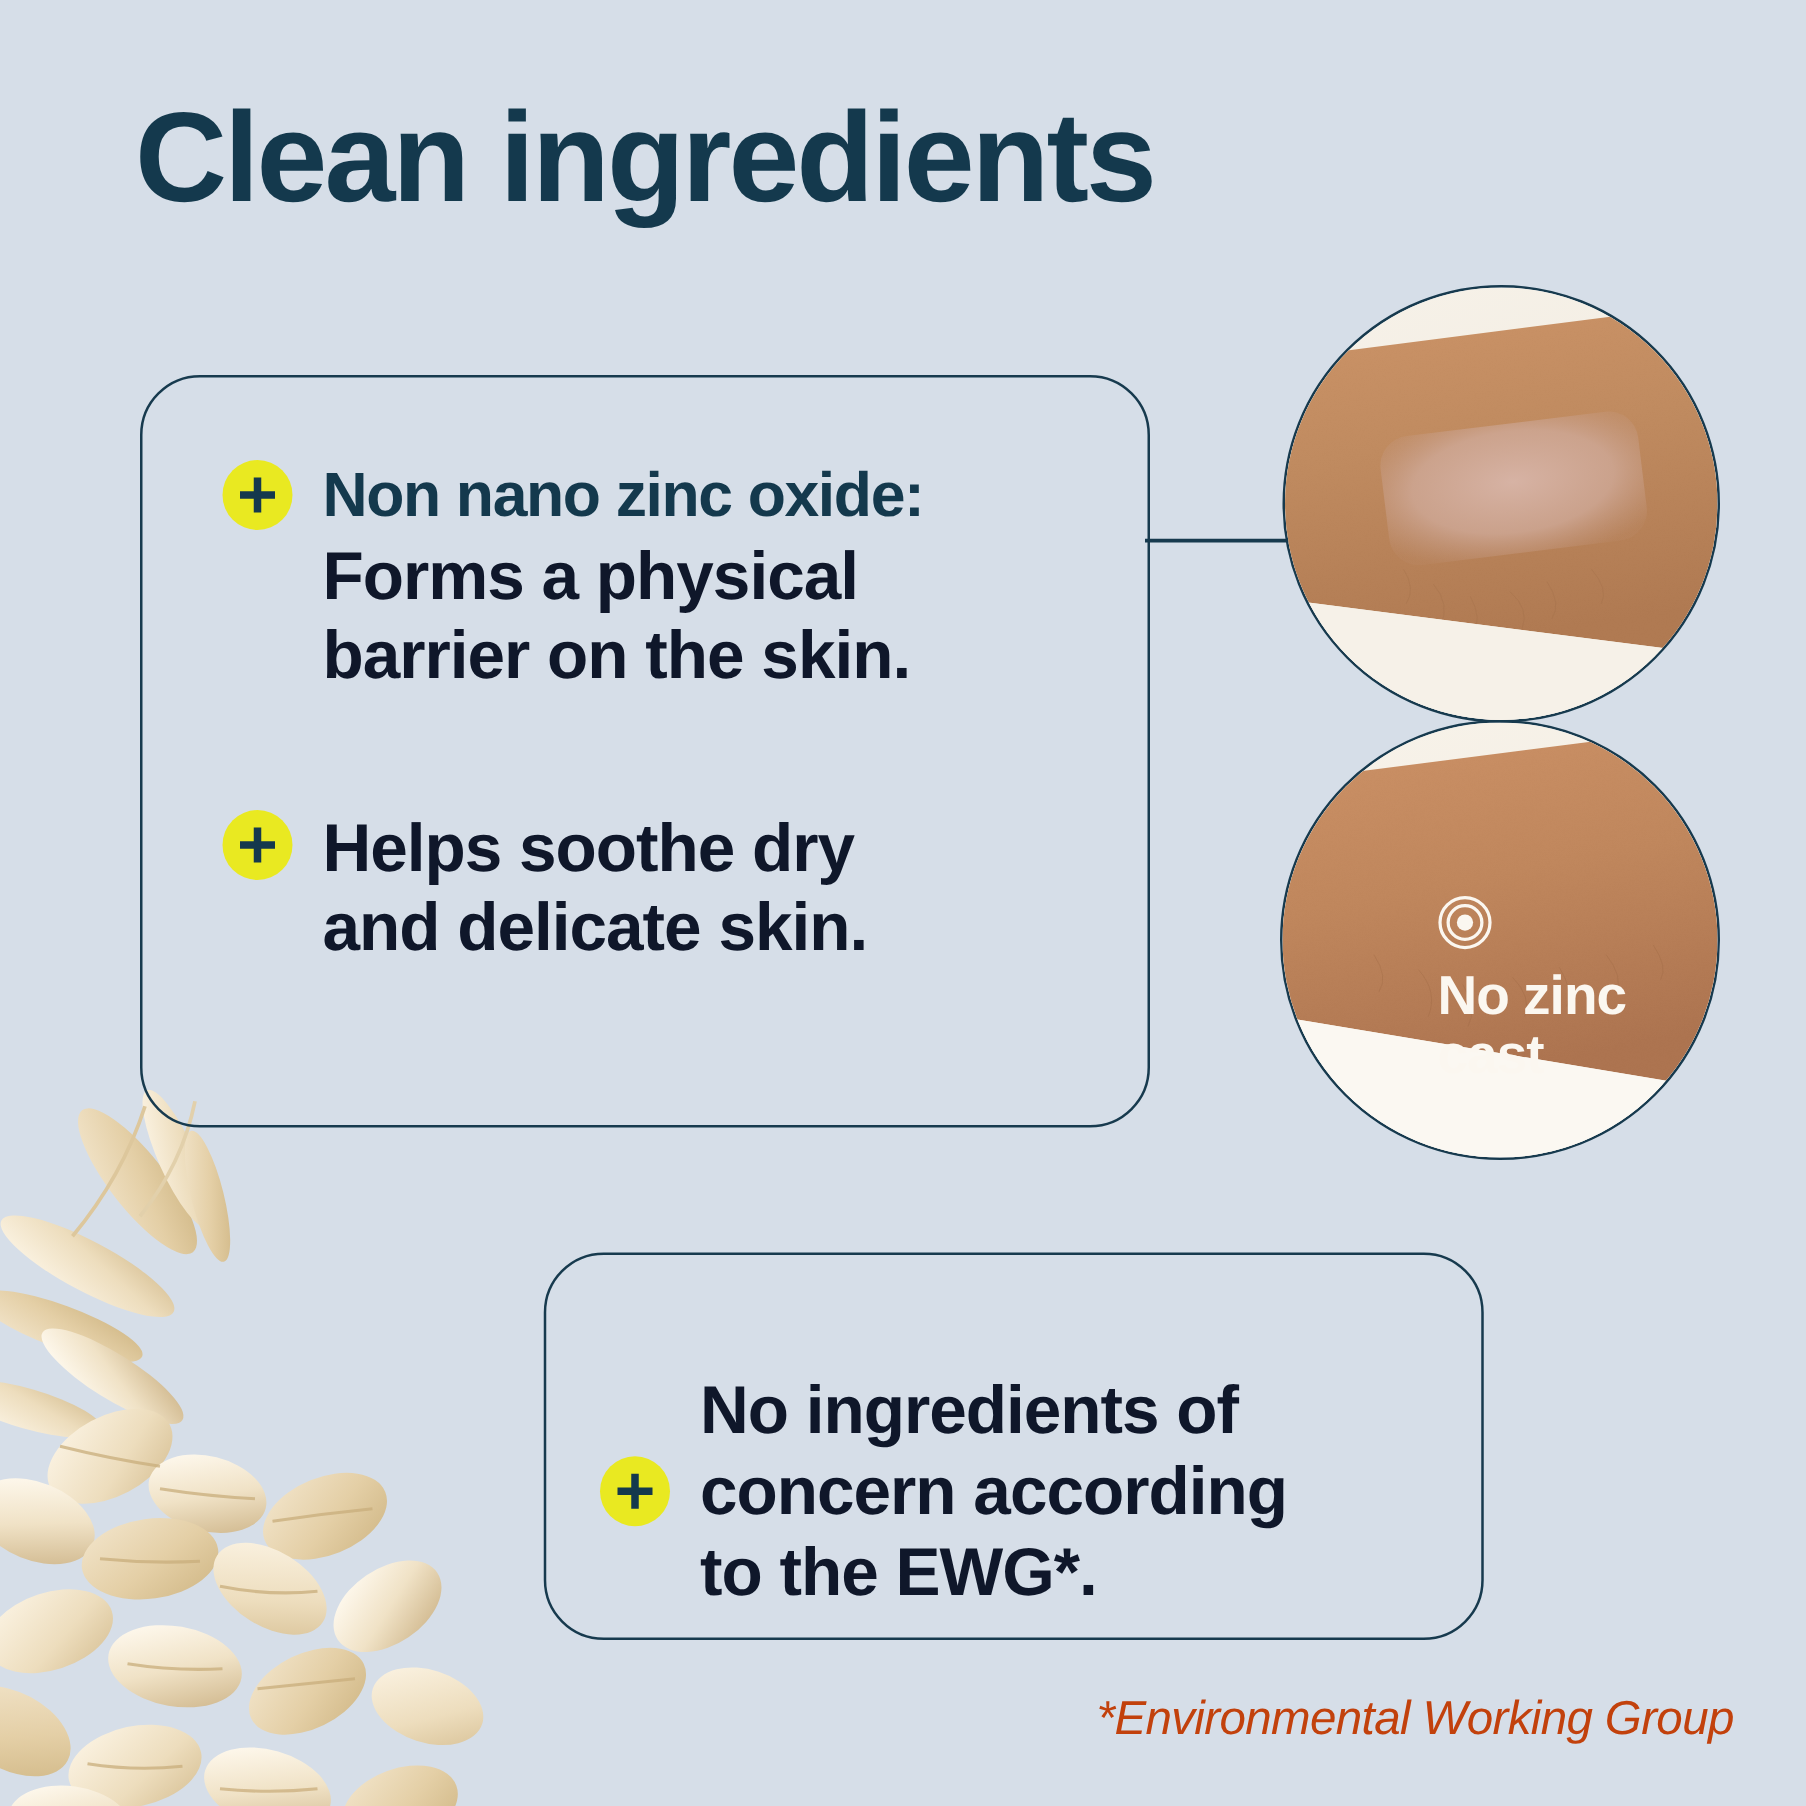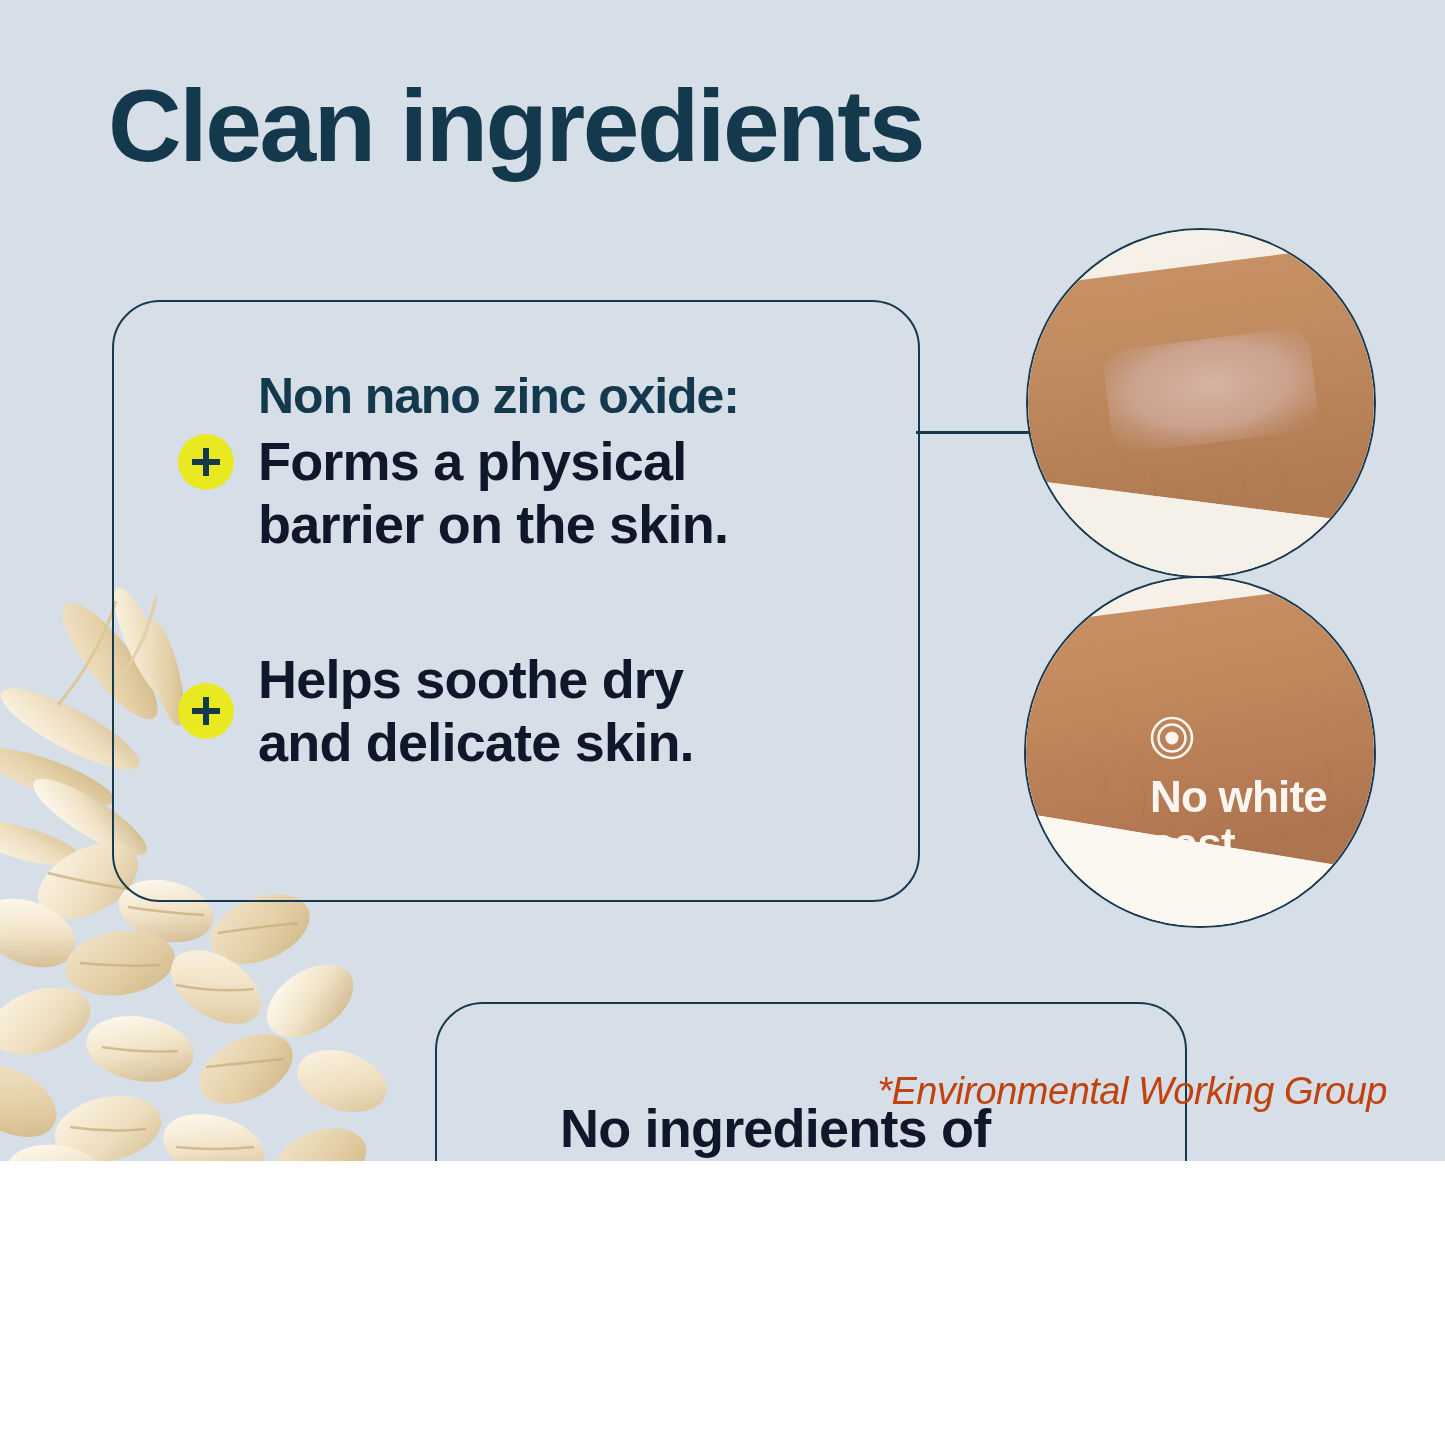--- a/index.html
+++ b/index.html
@@ -3,21 +3,21 @@
 <meta charset="utf-8">
 <style>
   html, body {
     margin: 0;
     padding: 0;
     background: #ffffff;
   }
   #canvas {
     position: relative;
     width: 1445px;
-    height: 1161px;
+    height: 1445px;
     background: #d6dee8;
     overflow: hidden;
     font-family: "Liberation Sans", sans-serif;
     color: #14394d;
   }
 
   
   #page-title {
     position: absolute;
     left: 108px;
@@ -68,21 +68,21 @@
     top: 431px;
     width: 120px;
     height: 2.5px;
     background: #173a4e;
   }
 
   
   .bullet-row {
     position: absolute;
     display: flex;
-    align-items: center;
+    align-items: flex-start;
   }
   .bullet-badge {
     flex: 0 0 auto;
     width: 56px;
     height: 56px;
     border-radius: 50%;
     background: #e9e921;
     position: relative;
     margin-right: 24px;
   }
@@ -370,18 +370,18 @@
       <polygon points="-20,235 372,300 372,372 -20,372" fill="#fbf8f2"></polygon>
     </svg>
   </div>
 
   <div id="nocast-overlay">
     <svg id="ripple-icon" viewBox="0 0 44 44" xmlns="http://www.w3.org/2000/svg">
       <circle cx="22" cy="22" r="20" fill="none" stroke="#fbf7f0" stroke-width="2.6"></circle>
       <circle cx="22" cy="22" r="13.5" fill="none" stroke="#fbf7f0" stroke-width="2.6"></circle>
       <circle cx="22" cy="22" r="6.5" fill="#fbf7f0"></circle>
     </svg>
-    <div id="nocast-label">No white cast</div>
+    <div id="nocast-label">No zinc cast</div>
   </div>
 
   <div id="footnote">*Environmental Working Group</div>
 
 </div>
 
 </body></html>

